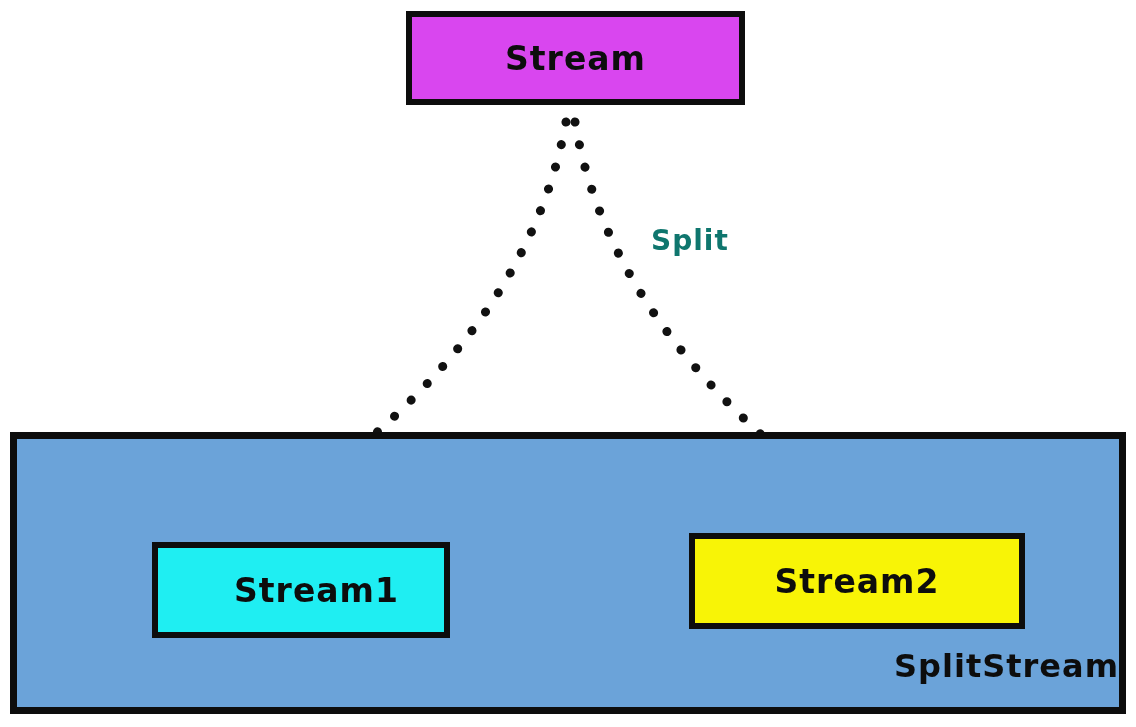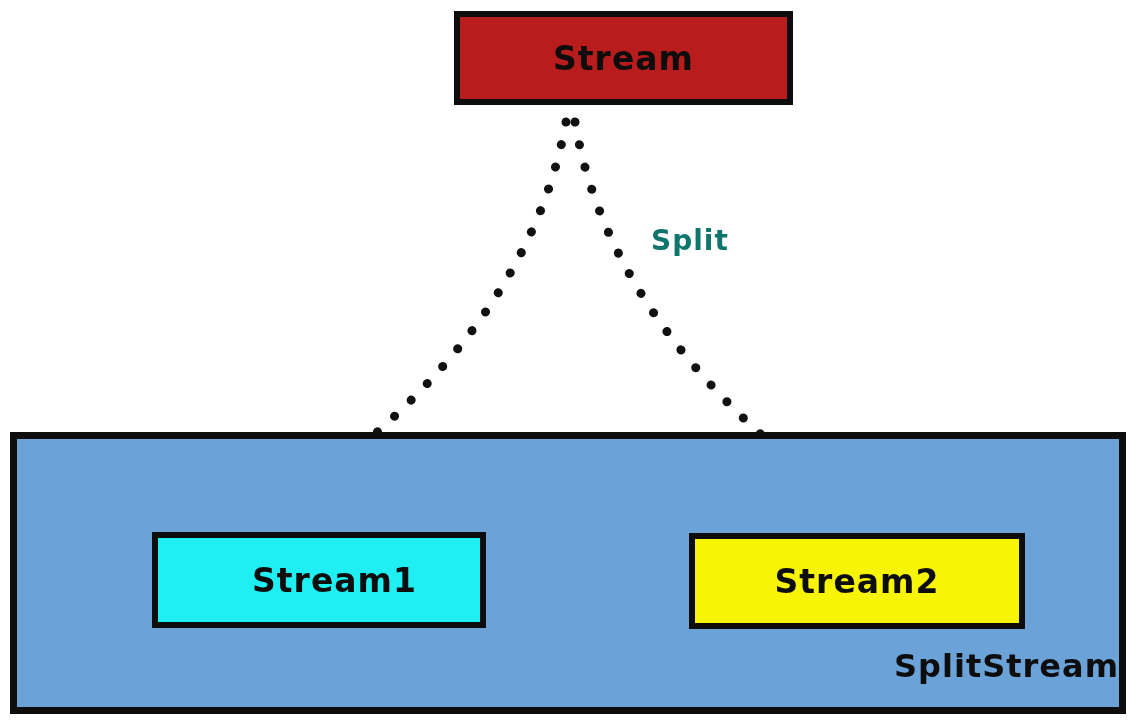--- a/index.html
+++ b/index.html
@@ -21,21 +21,21 @@
     align-items: center;
     justify-content: center;
     border: 6px solid #0d0d0d;
     box-sizing: border-box;
     font-weight: bold;
     font-size: 33px;
     color: #0d0d0d;
     letter-spacing: 1px;
   }
   .node-stream  { left: 406px; top: 11px;  width: 339px; height: 94px; }
-  .node-stream1 { left: 135px; top: 93px;  width: 334px; height: 96px; padding-left: 31px; }
+  .node-stream1 { left: 135px; top: 103px;  width: 298px; height: 96px; padding-left: 31px; }
   .node-stream2 { left: 672px; top: 94px;  width: 336px; height: 96px; }
   .split-container {
     position: absolute;
     left: 10px; top: 432px;
     width: 1116px; height: 282px;
     border: 7px solid #0d0d0d;
     box-sizing: border-box;
   }
   .container-label {
     position: absolute;
@@ -69,21 +69,21 @@
     stroke-width: 9;
     stroke-linecap: round;
     stroke-dasharray: 0.1 23;
   }
 </style>
 </head>
 <body>
 
 <div class="canvas">
 
-  <div class="node node-stream" style="background-color: #b91c1c; margin-left: 48px;">
+  <div class="node node-stream" style="background-color: #d946ef;">
     <span>Stream</span>
   </div>
 
   <svg class="arrows" viewBox="0 0 1136 727" xmlns="http://www.w3.org/2000/svg">
     <defs>
       <marker id="arrowhead" markerWidth="7" markerHeight="6" refX="3.6" refY="2.1" orient="auto" markerUnits="strokeWidth">
         <path d="M0,0 L4.3,2.1 L0.3,4.2 L1.2,2.1 Z" fill="#111111"></path>
       </marker>
     </defs>
     <path class="arrow-path" d="M 566 122 Q 528 332 295 497" marker-end="url(#arrowhead)"></path>

